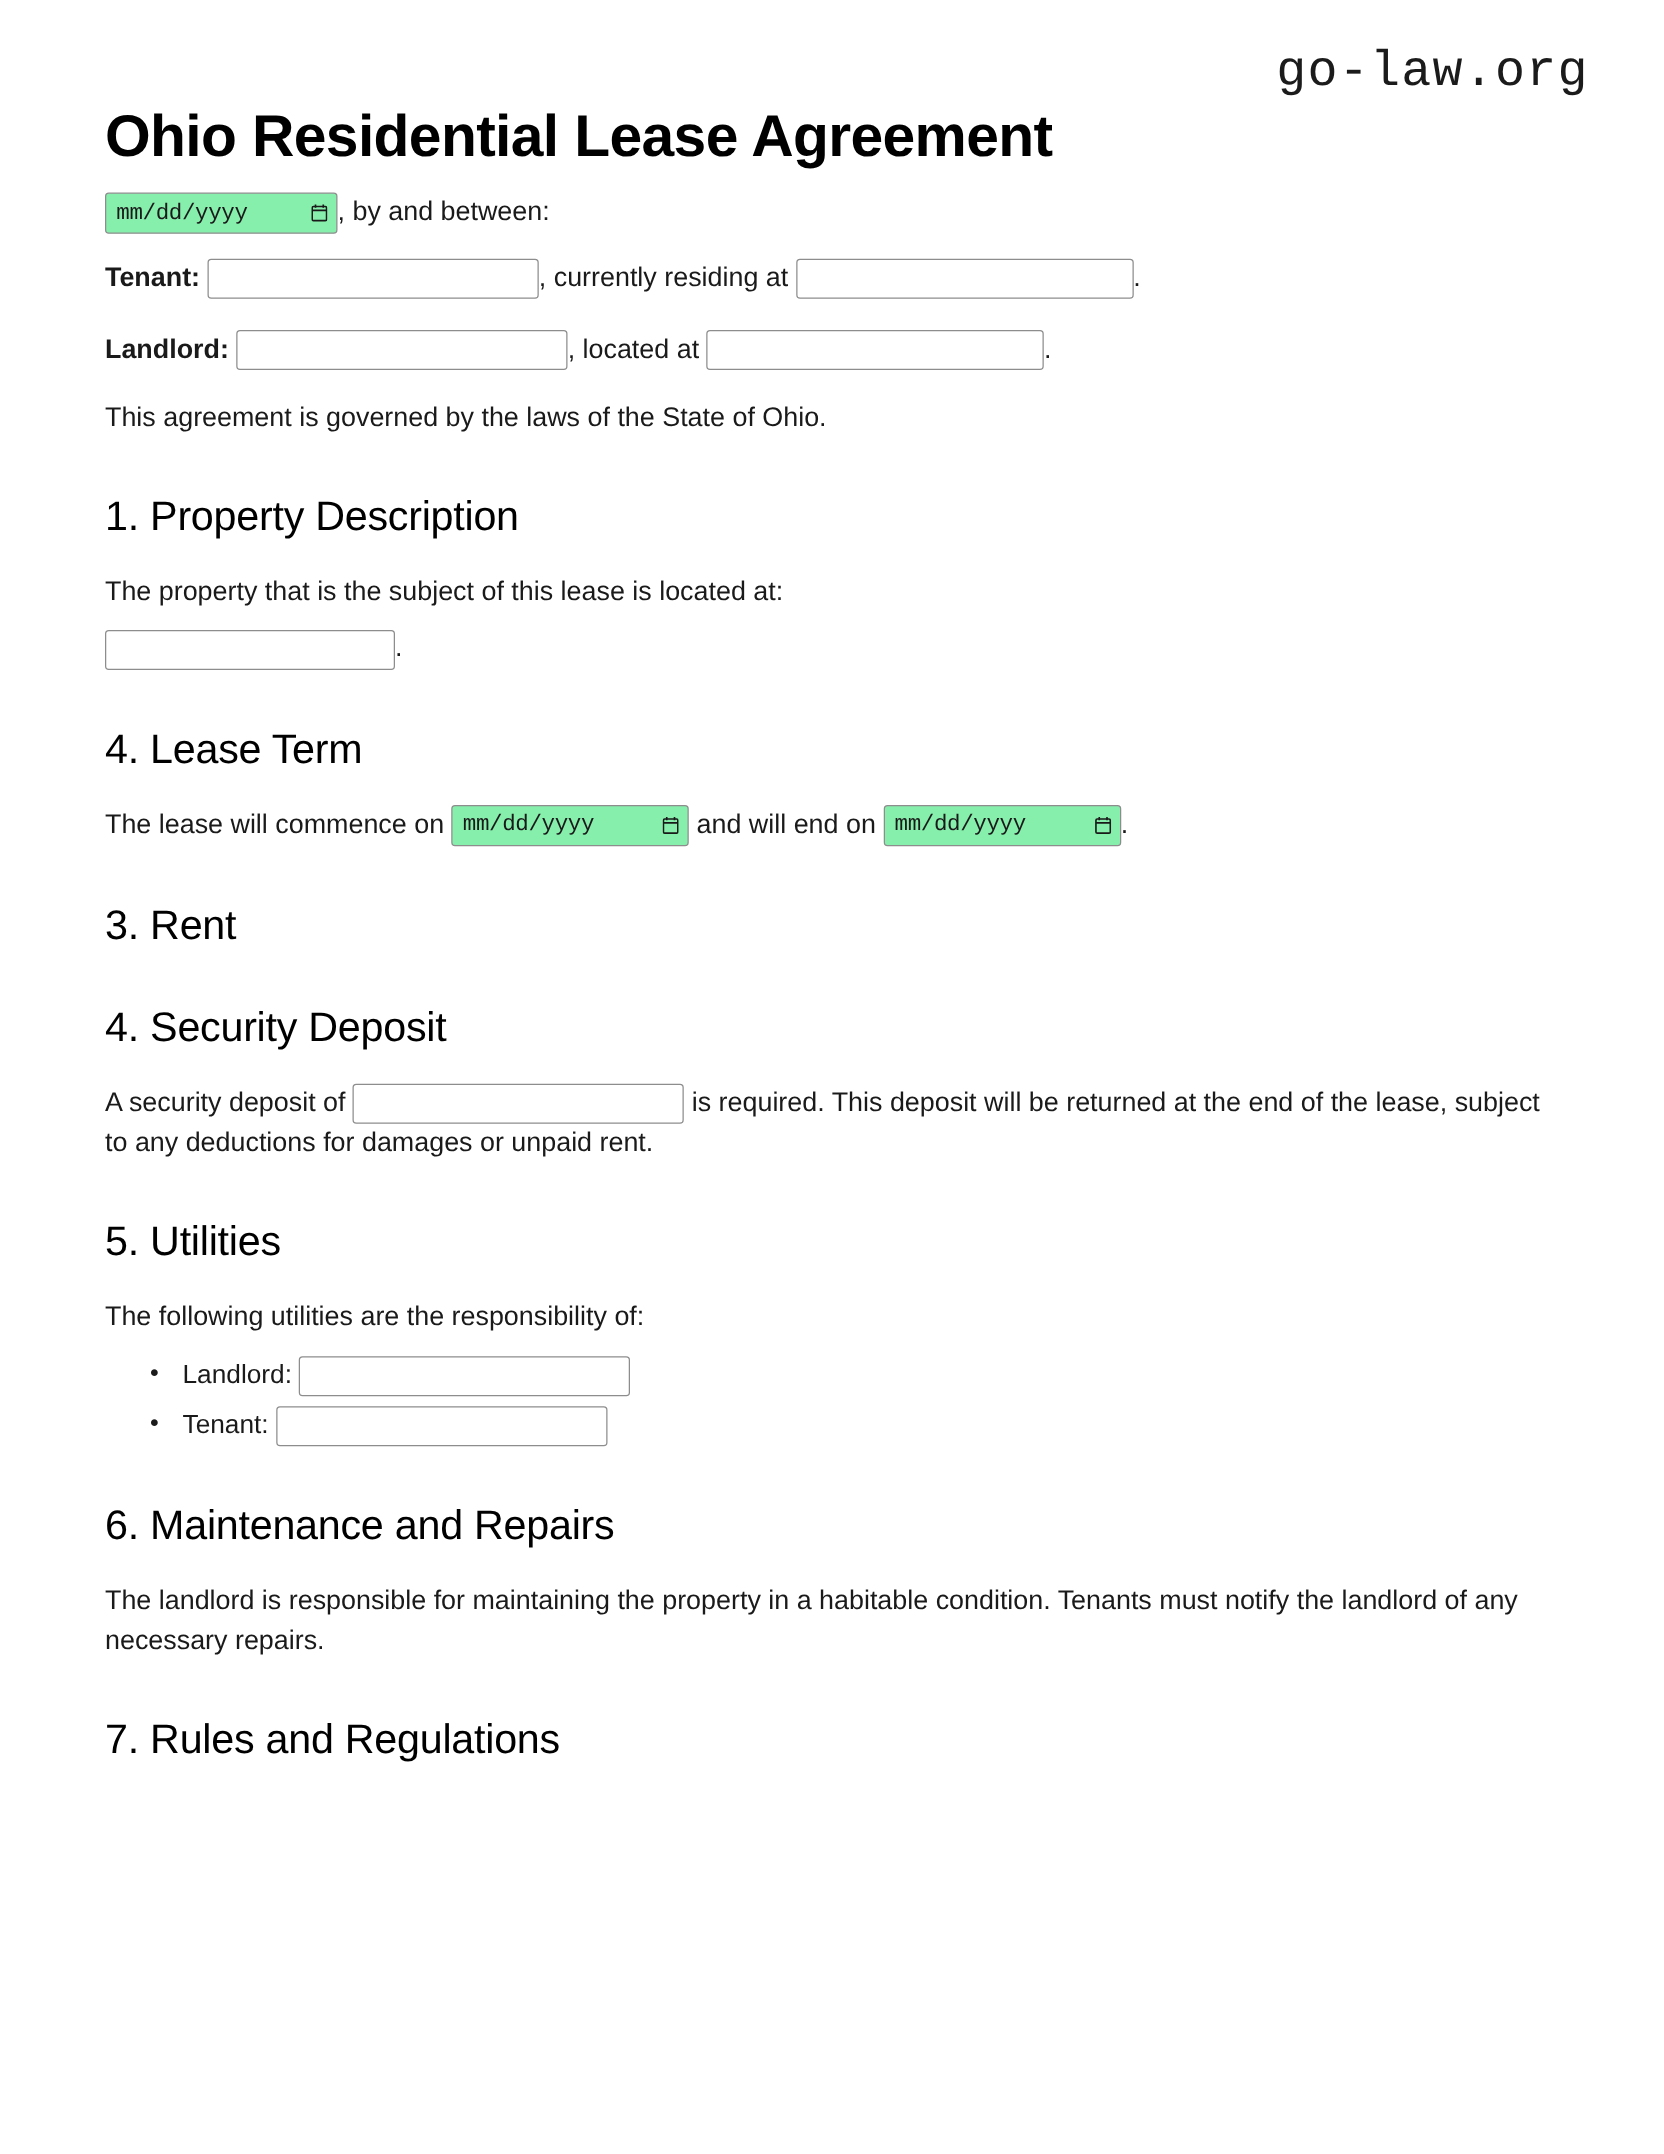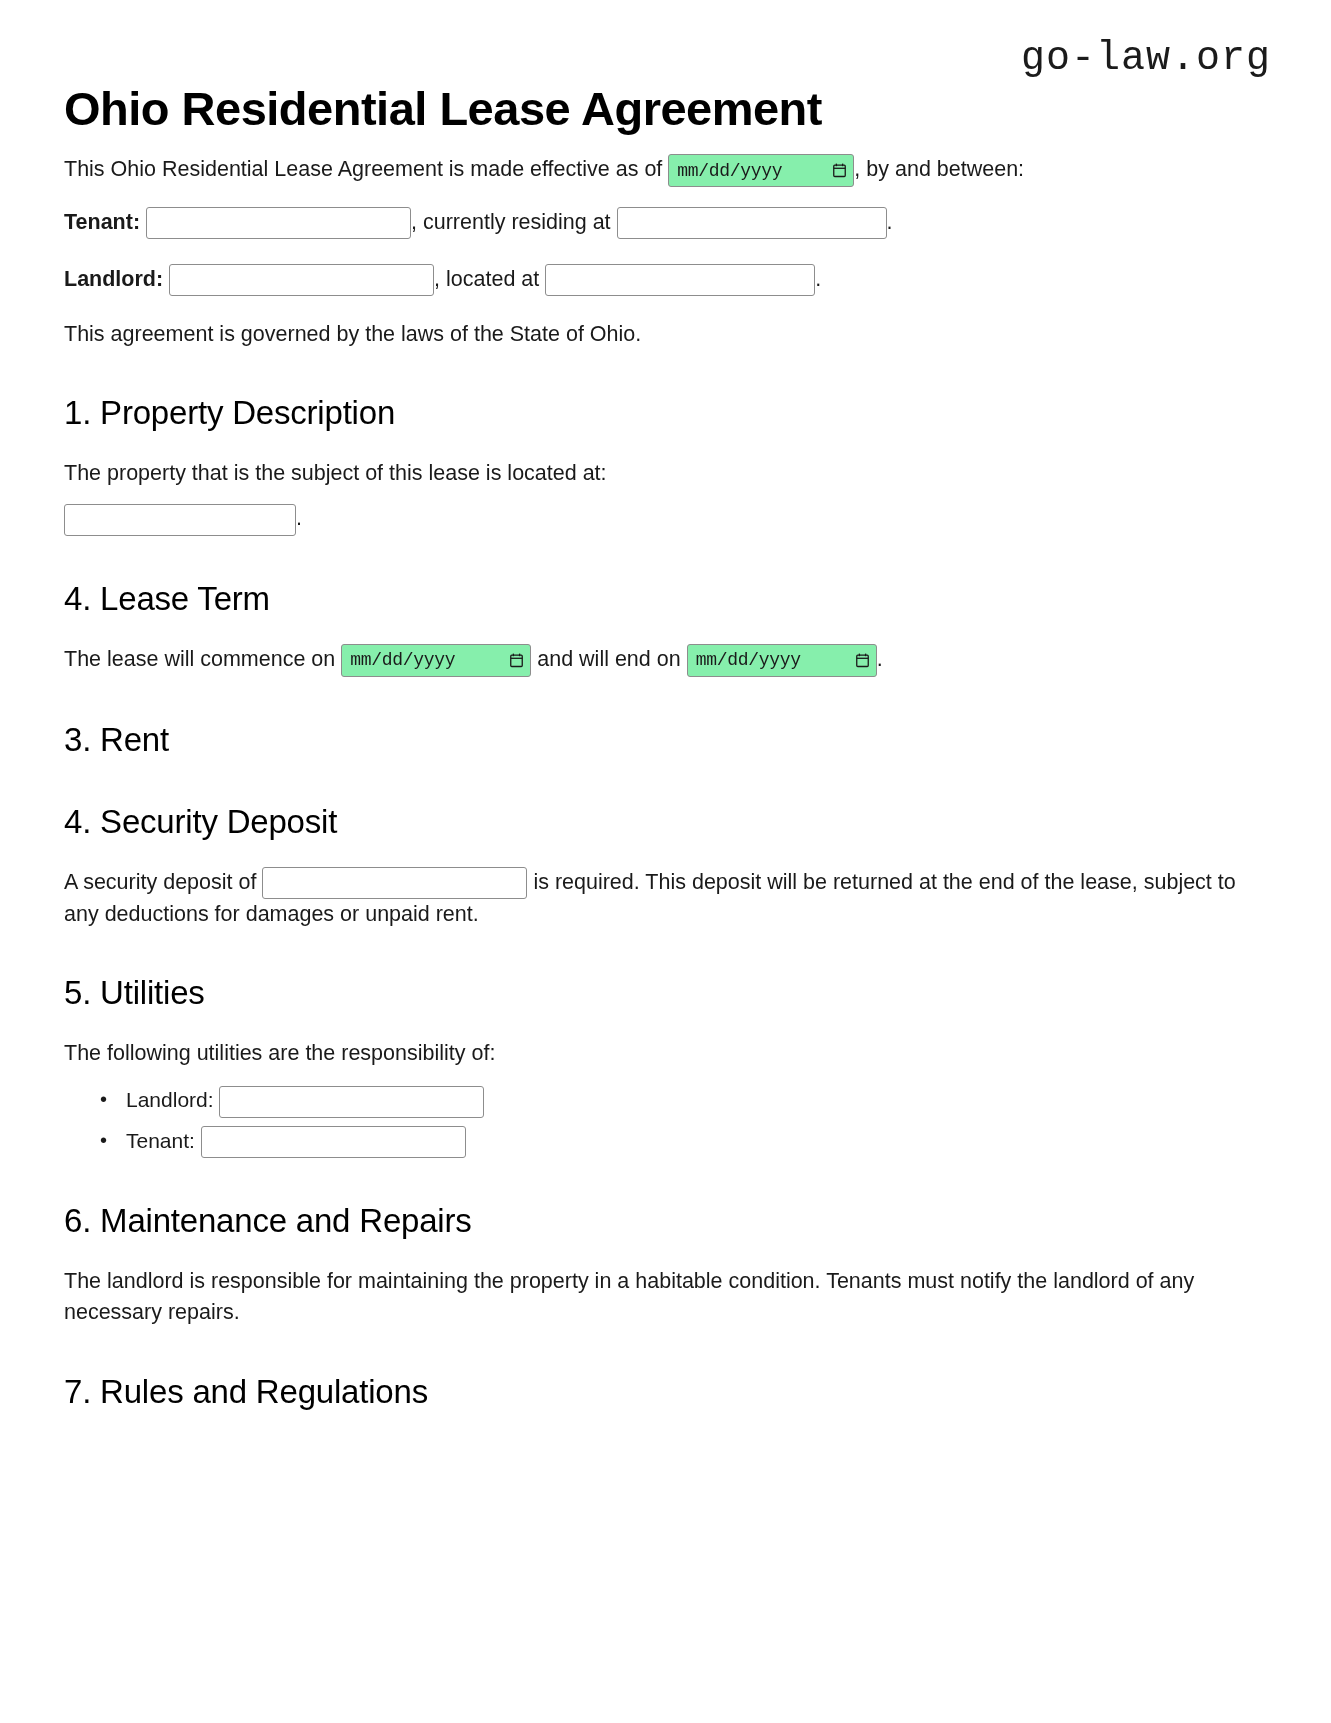--- a/index.html
+++ b/index.html
@@ -13,21 +13,21 @@
     font-family: "Liberation Sans", sans-serif;
     color: #111111;
     overflow: hidden;
     position: relative;
   }
   .page {
     position: relative;
     width: 1331px;
     height: 1723px;
     box-sizing: border-box;
-    padding: 0 64px;
+    padding: 0 84px;
   }
   .brand {
     position: absolute;
     top: 36px;
     right: 60px;
     font-family: "Liberation Mono", "DejaVu Sans Mono", monospace;
     font-size: 40px;
     letter-spacing: 1px;
     color: #1b1b1b;
     white-space: nowrap;
@@ -133,21 +133,20 @@
 </head>
 <body>
 
 <div class="page">
 
   <div class="brand">go-law.org</div>
 
   <h1 class="doc-title">Ohio Residential Lease Agreement</h1>
 
   <p class="body-text intro">
-    <span>This Ohio Residential Lease Agreement is made effective as of</span>
     <span class="datebox d-main">
       <span class="ph">mm/dd/yyyy</span>
       <span class="cal">
         <svg width="13" height="15" viewBox="0 0 13 15" xmlns="http://www.w3.org/2000/svg">
           <rect x="0.75" y="2.2" width="11.5" height="11.3" rx="1" fill="none" stroke="#1a1a1a" stroke-width="1.3"></rect>
           <line x1="0.75" y1="5.3" x2="12.25" y2="5.3" stroke="#1a1a1a" stroke-width="1.3"></line>
           <line x1="3.4" y1="0.6" x2="3.4" y2="3.2" stroke="#1a1a1a" stroke-width="1.3"></line>
           <line x1="9.6" y1="0.6" x2="9.6" y2="3.2" stroke="#1a1a1a" stroke-width="1.3"></line>
         </svg>
       </span>

